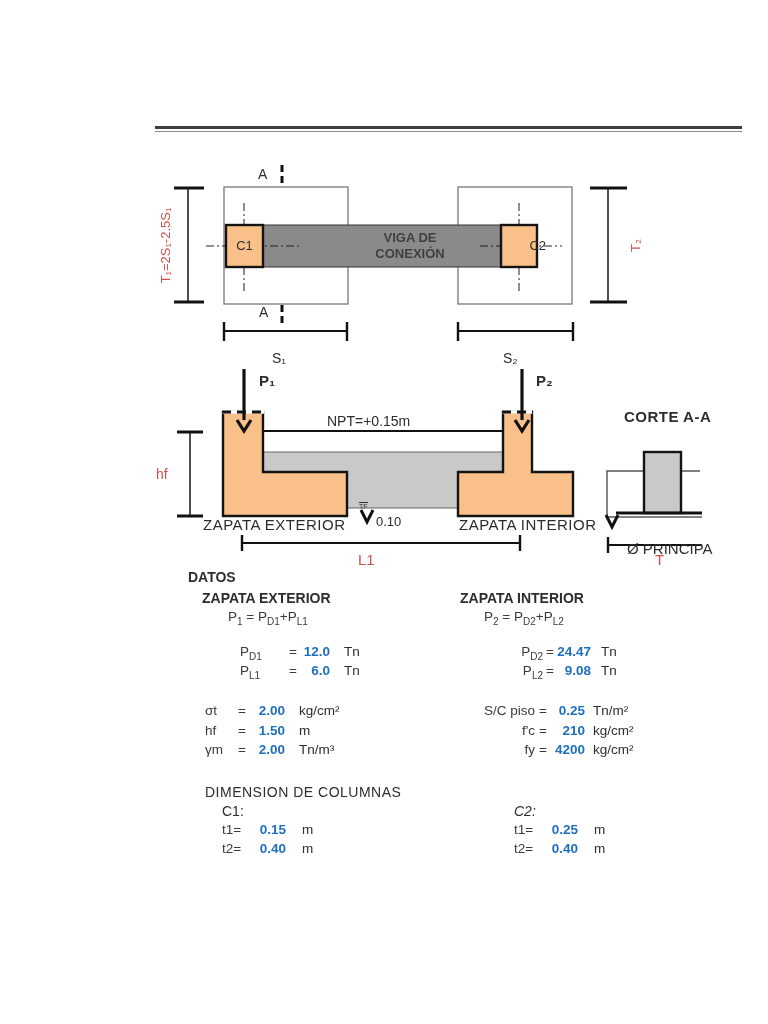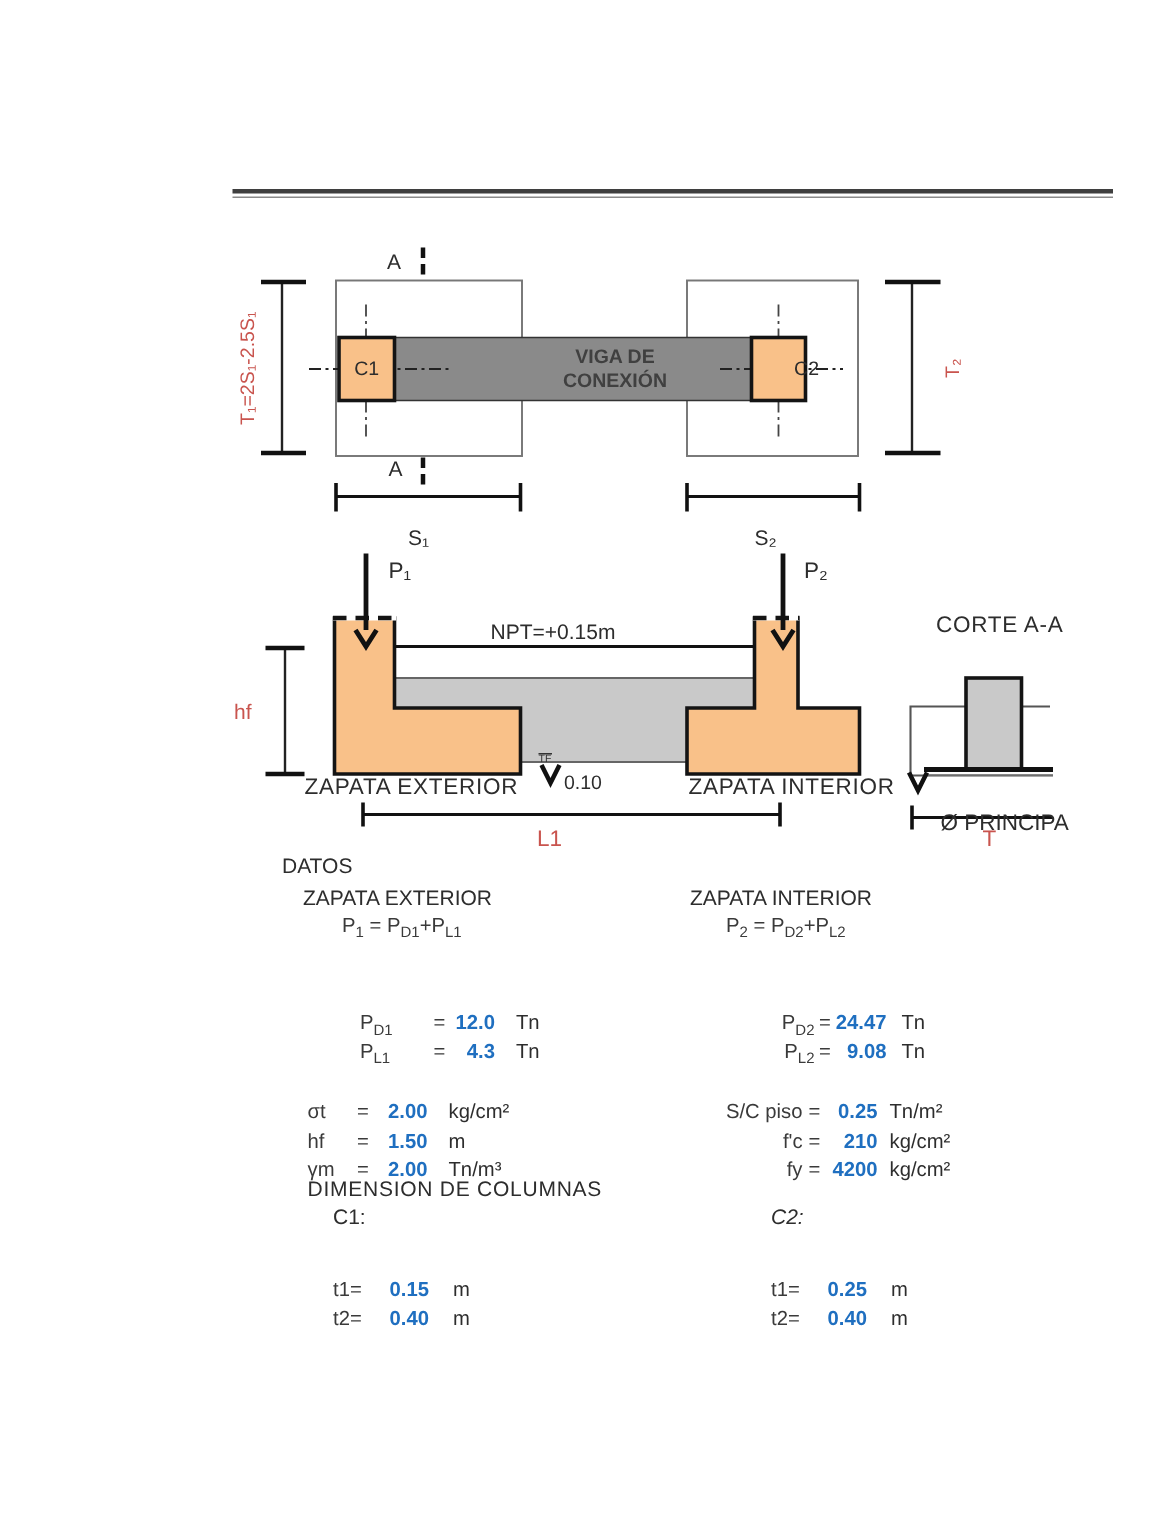--- a/index.html
+++ b/index.html
@@ -6,37 +6,37 @@
   body{font-family:"Liberation Sans", sans-serif;color:#2d2d2d;}
   #page{position:relative;width:768px;height:1024px;background:#fff;overflow:hidden;}
   .abs{position:absolute;white-space:nowrap;}
   #title{left:0;top:84px;width:768px;text-align:center;font-size:24px;font-weight:bold;
          letter-spacing:.5px;color:#1c1c1c;text-decoration:underline;text-underline-offset:5px;}
   #title-rule{left:155px;top:126px;width:587px;height:2px;border-top:3px solid #3f3f3f;border-bottom:1px solid #8a8a8a;}
   svg.layer{position:absolute;left:0;top:0;}
   .lbl{font-size:14px;color:#2d2d2d;}
   .lbl-sm{font-size:13px;color:#2d2d2d;}
   .lbl-lg{font-size:15px;color:#2d2d2d;}
-  .bold{font-weight:normal;}
+  .bold{font-weight:bold;}
   .red{color:#c9544e;}
   .rot{transform:rotate(-90deg);transform-origin:center center;text-align:center;}
   .beam-lbl{left:340px;top:230px;width:140px;text-align:center;font-size:13px;font-weight:bold;line-height:16px;color:#404040;}
   .tiny-mark{font-size:7px;color:#333;border-top:1.5px solid #333;padding-top:0px;line-height:7px;}
   
   .drow{display:grid;align-items:baseline;font-size:13.5px;color:#3a3a3a;}
   .g-loadL{grid-template-columns:46px 14px 30px auto;height:19px;}
   .g-parmL{grid-template-columns:30px 14px 36px auto;height:19.5px;}
   .g-loadR{grid-template-columns:48px 14px 34px auto;height:19px;}
   .g-parmR{grid-template-columns:80px 16px 34px auto;height:19.5px;}
   .g-col{grid-template-columns:30px 34px auto;height:19px;}
   .dsym{}
   .dsym-r{text-align:right;}
   .deq{text-align:center;}
   .dval{text-align:right;font-weight:bold;color:#1f6fc0;}
-  .dunit{padding-left:14px;color:#2d2d2d;margin-top:30px;}
+  .dunit{padding-left:14px;color:#2d2d2d;}
   sub{font-size:10px;}
   .formula{font-size:13.5px;color:#3a3a3a;}
 </style>
 </head>
 <body>
 
 <div id="page">
 
   <div id="title-rule" class="abs"></div>
 
@@ -137,21 +137,21 @@
   <div class="abs" style="left:240px;top:644px;">
     <div class="drow g-loadL">
       <span class="dsym"><span>P</span><sub>D1</sub></span>
       <span class="deq">=</span>
       <span class="dval">12.0</span>
       <span class="dunit">Tn</span>
     </div>
     <div class="drow g-loadL">
       <span class="dsym"><span>P</span><sub>L1</sub></span>
       <span class="deq">=</span>
-      <span class="dval">4.3</span>
+      <span class="dval">6.0</span>
       <span class="dunit">Tn</span>
     </div>
   </div>
 
   <div class="abs" style="left:495px;top:644px;">
     <div class="drow g-loadR">
       <span class="dsym dsym-r"><span>P</span><sub>D2</sub></span>
       <span class="deq">=</span>
       <span class="dval">24.47</span>
       <span class="dunit" style="padding-left:10px;">Tn</span>

